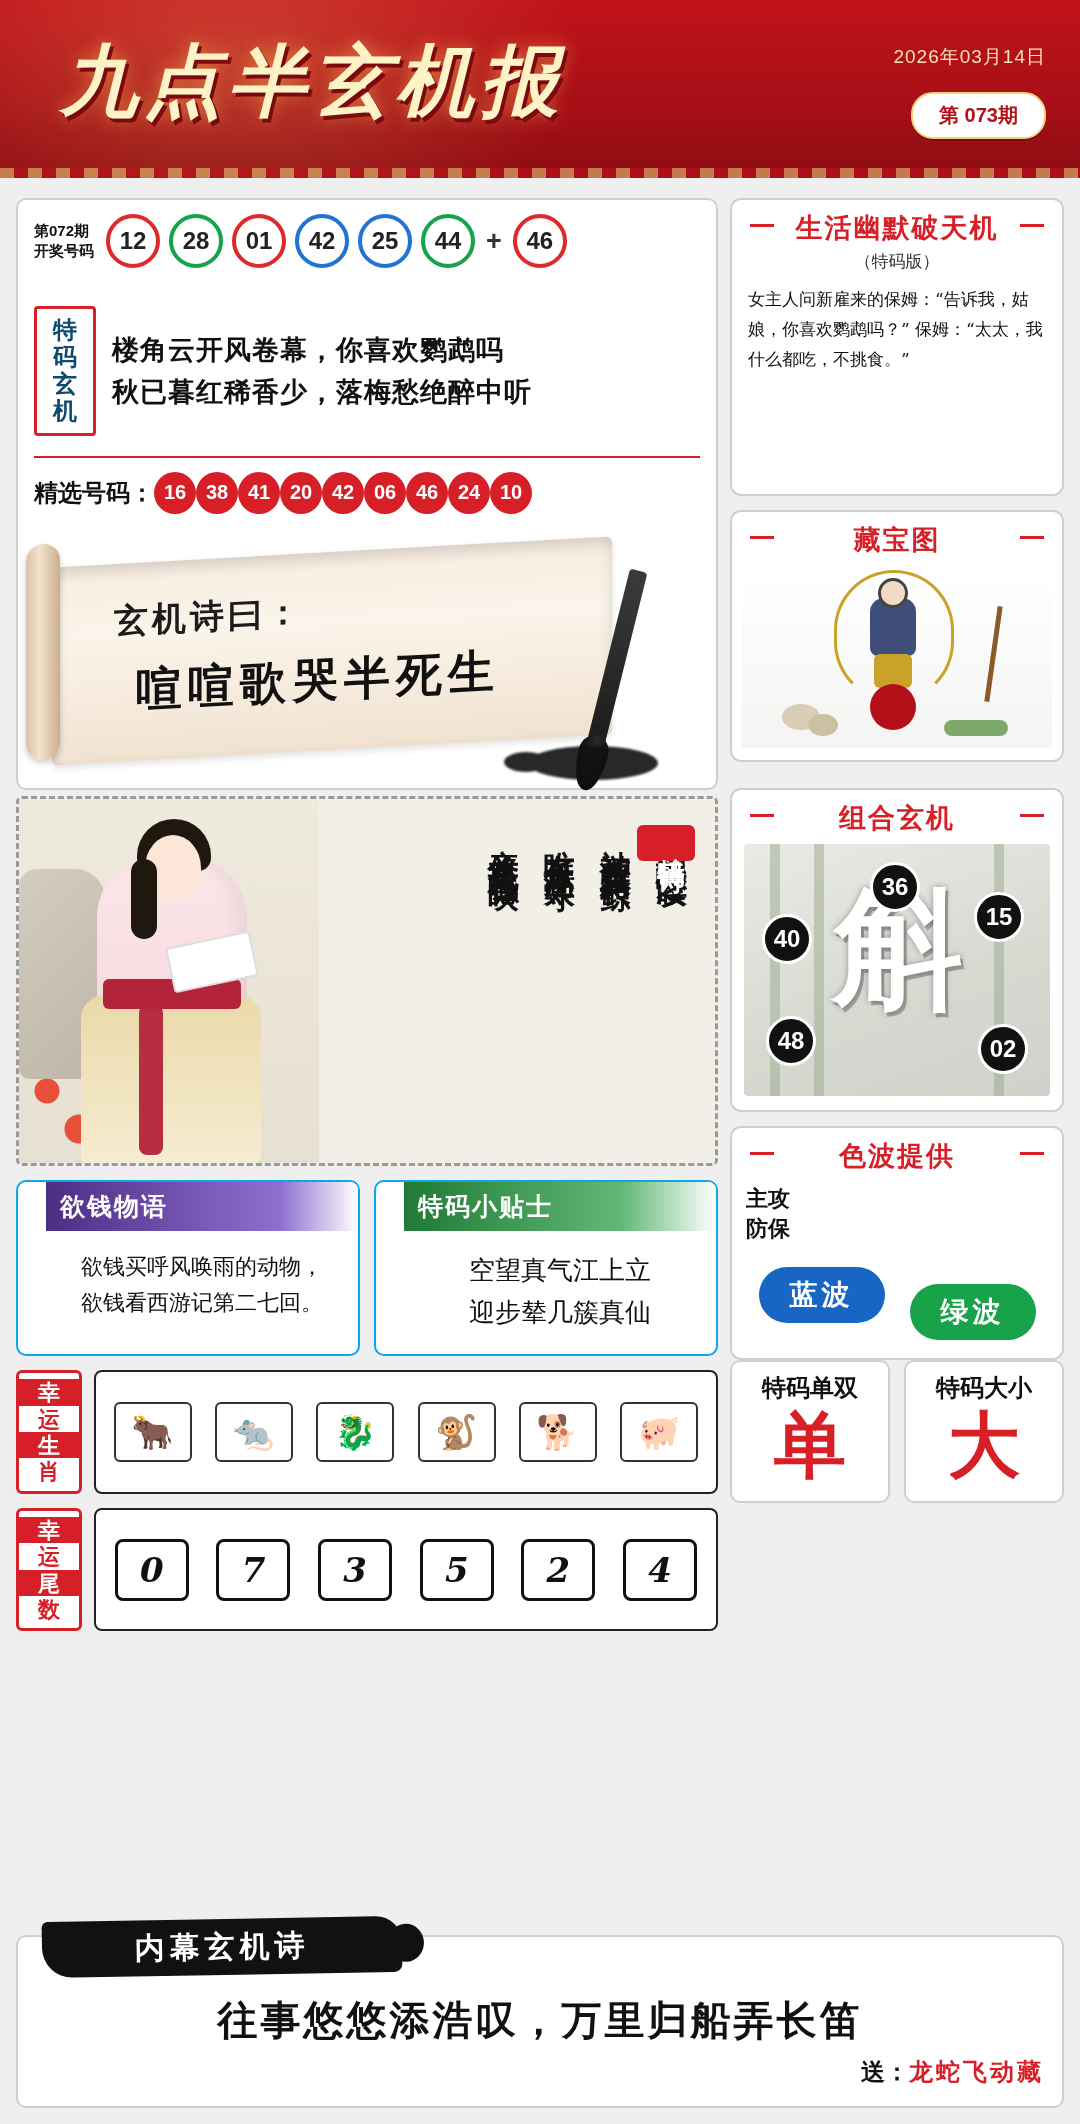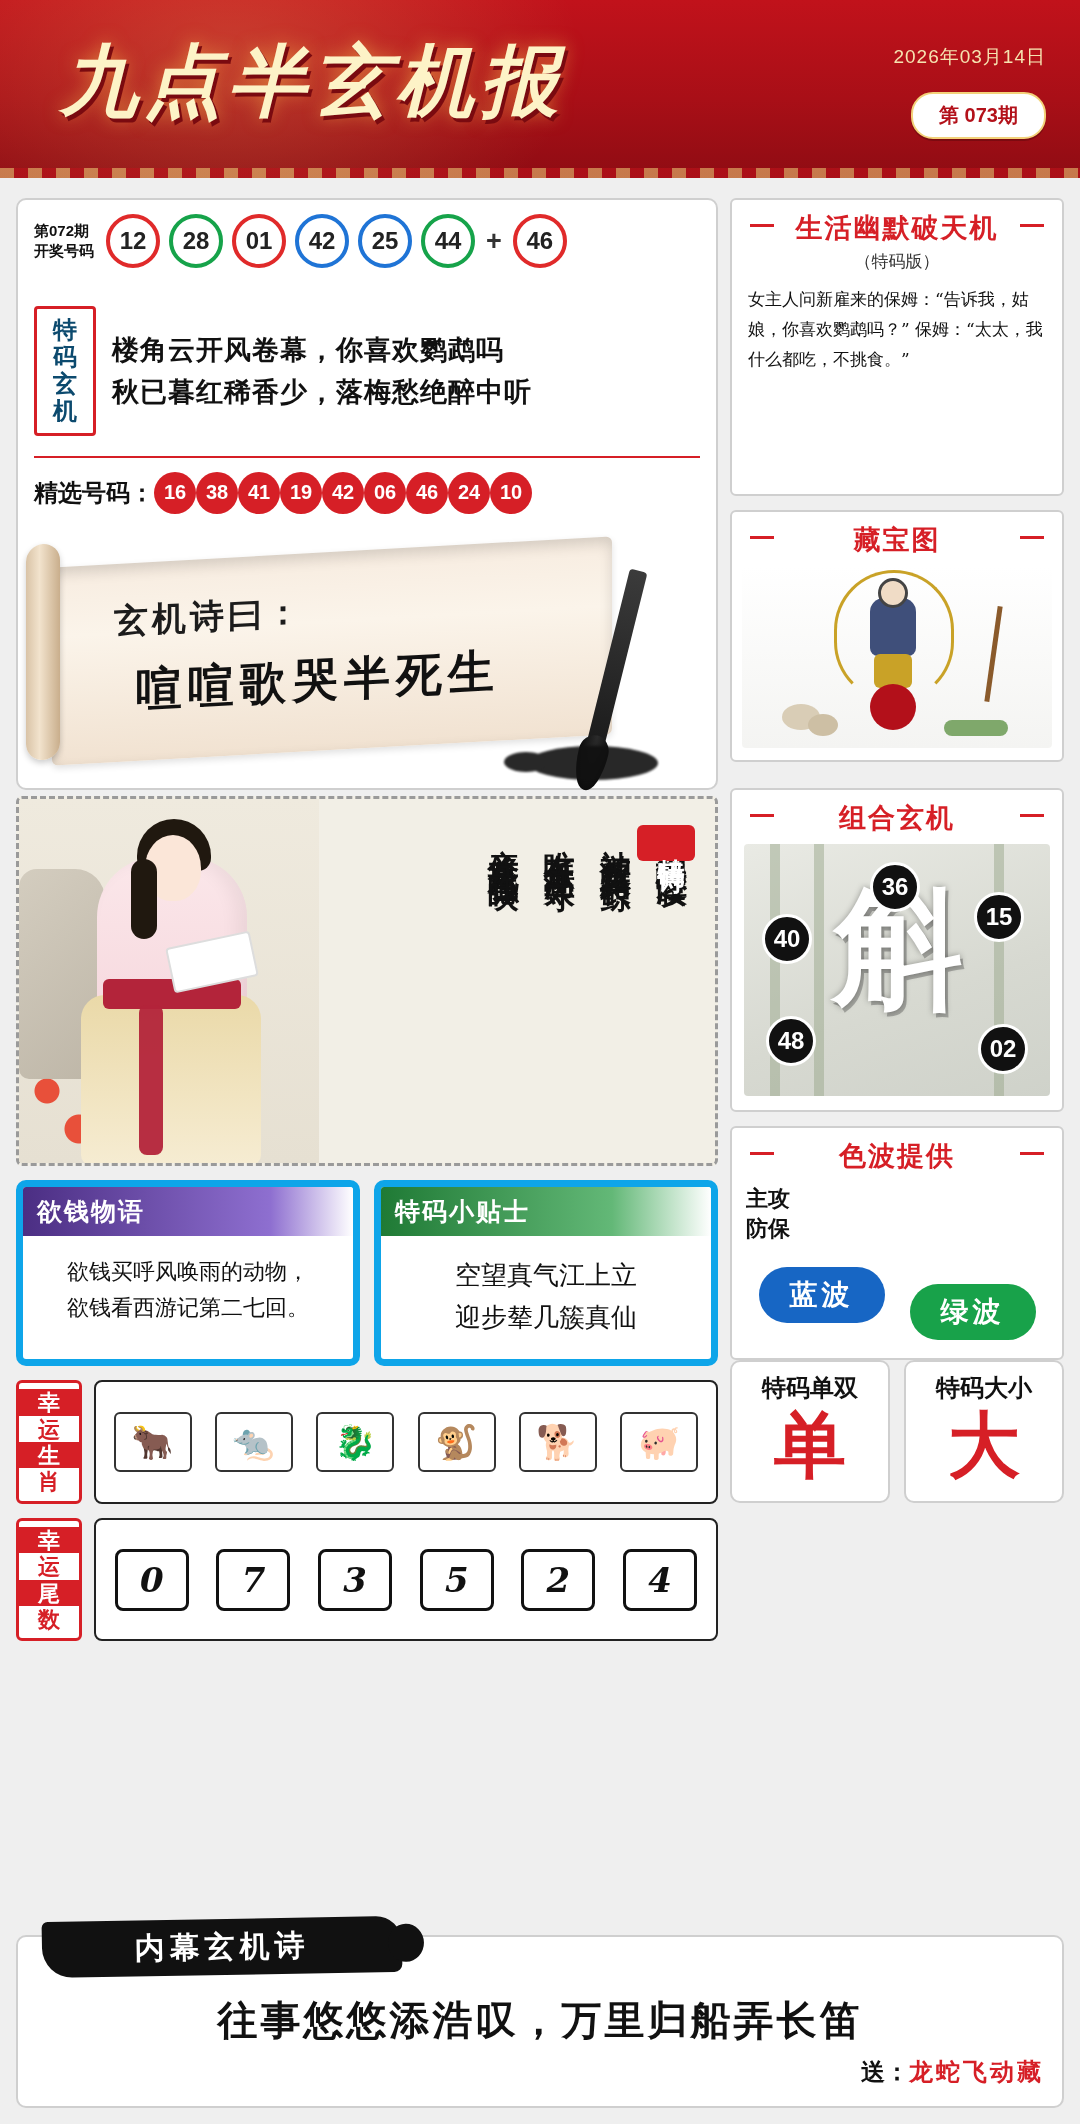--- a/index.html
+++ b/index.html
@@ -189,21 +189,21 @@
   }
   .tm-poem-seal{
     position:absolute; right:20px; top:26px; width:58px;
     background:#d61f26; color:#fff; font-family:"DejaVu Serif", serif; font-weight:bold;
     font-size:27px; padding:12px 6px; border-radius:6px; text-align:center;
     writing-mode: vertical-rl; text-orientation: upright; letter-spacing:4px;
   }
 
   
   .two-box{ display:flex; gap:14px; margin-top:14px; }
-  .sbox{ width:344px; background:#fff; border:7px solid #0ea5e9; border-radius:10px; overflow:hidden; }
+  .sbox{ width:344px; background:#fff; border:2px solid #0ea5e9; border-radius:10px; overflow:hidden;padding-left:28px; }
   .sbox-title{
     font-size:25px; font-weight:bold; color:#fff; padding:8px 14px;
     font-family:"DejaVu Serif", serif; letter-spacing:2px;
   }
   .t-purple{ background:linear-gradient(90deg,#4b2e83,#8e6fd0 75%, #ffffff); }
   .t-green{ background:linear-gradient(90deg,#1f7a35,#63b877 70%, #ffffff); }
   .sbox-body{
     padding:18px 10px 20px 10px; text-align:center;
     font-size:22px; color:#111; line-height:1.65; font-family:"DejaVu Serif", serif;
   }
@@ -230,21 +230,21 @@
     flex:1; background:#fff; border:2px solid #222; border-radius:8px;
     display:flex; align-items:center; justify-content:space-around; padding:8px 10px; gap:10px;
   }
   .tcell{
     width:74px;height:62px;border:3px solid #111;border-radius:8px;background:#fff;
     display:flex;align-items:center;justify-content:center;
     font-family:"DejaVu Serif", serif; font-style:italic; font-weight:bold; font-size:34px; color:#111;
   }
 
   
-  .r-panel{ background:#fff; border:2px solid #cfcfcf; border-radius:6px; position:relative; }
+  .r-panel{ background:#fff; border:2px solid #cfcfcf; border-radius:11px; position:relative; }
   .r-title{
     text-align:center; font-family:"DejaVu Serif", serif; font-weight:bold;
     color:#d61f26; font-size:27px; letter-spacing:2px; padding:10px 0 4px 0;
     position:relative;
   }
   .r-title .bar-l, .r-title .bar-r{
     position:absolute; top:24px; width:24px; height:3px; background:#d61f26;
   }
   .r-title .bar-l{ left:18px; } .r-title .bar-r{ right:18px; }
   .r-sub{ text-align:center; font-size:17px; color:#333; padding-bottom:6px;}
@@ -383,21 +383,21 @@
           <div>秋已暮红稀香少，落梅愁绝醉中听</div>
         </div>
       </div>
       <div class="hr-red"></div>
 
       <div class="pick-row">
         <div class="pick-title">精选号码：</div>
         <div class="pick">16</div>
         <div class="pick">38</div>
         <div class="pick">41</div>
-        <div class="pick">19</div>
+        <div class="pick">20</div>
         <div class="pick">42</div>
         <div class="pick">06</div>
         <div class="pick">46</div>
         <div class="pick">24</div>
         <div class="pick">10</div>
       </div>
 
       <div class="scroll-wrap">
         <div class="scroll-paper"></div>
         <div class="scroll-rod"></div>

